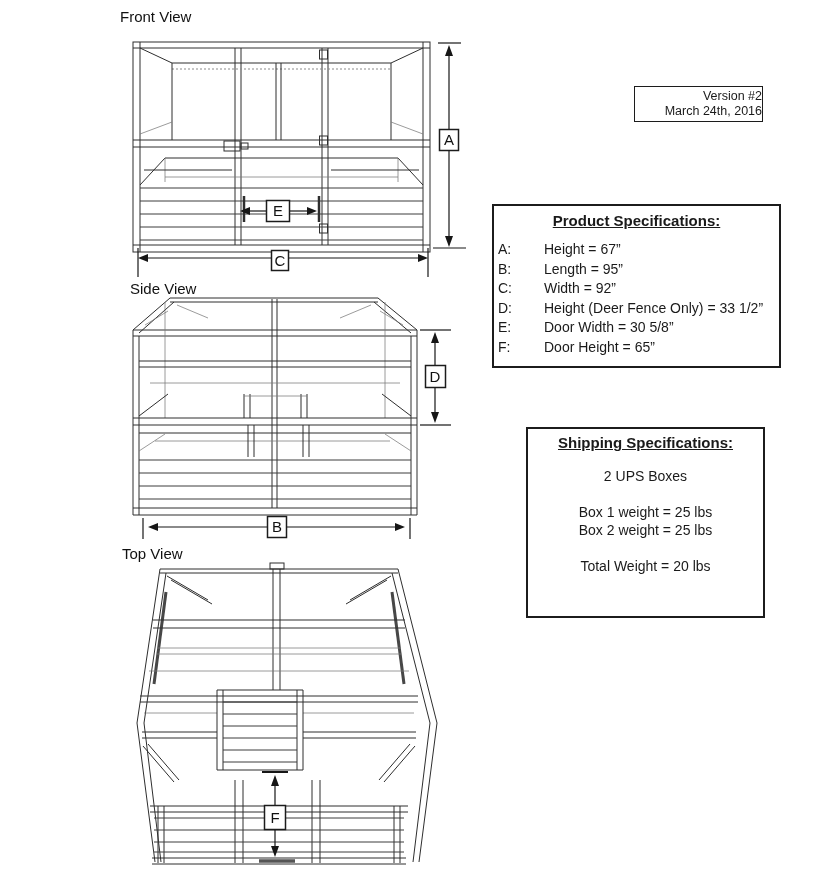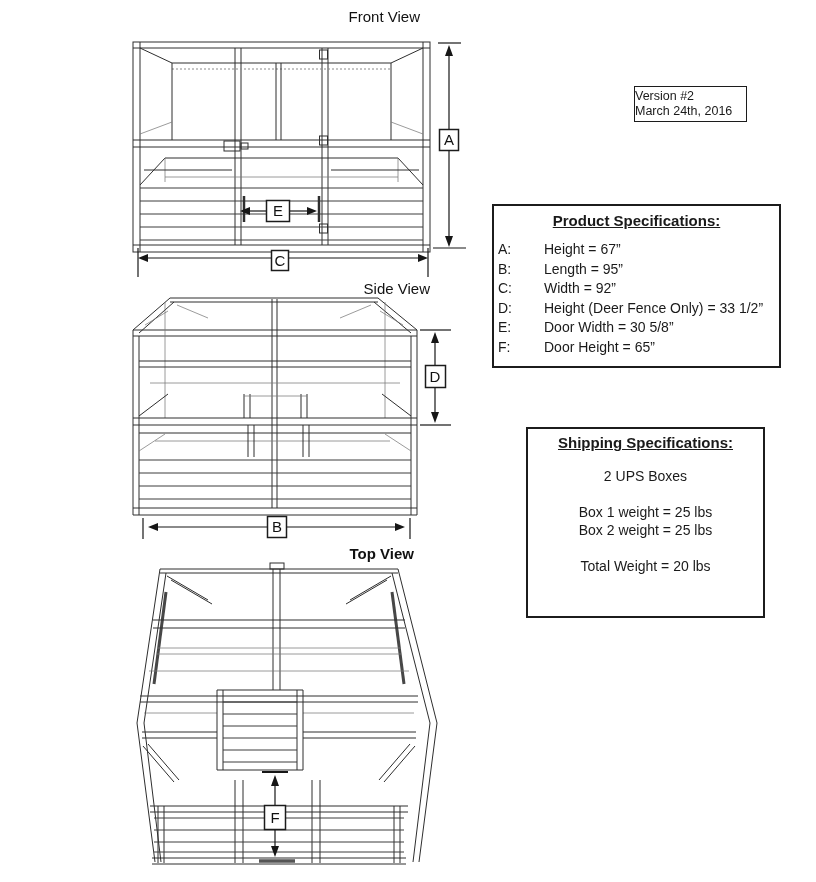--- a/index.html
+++ b/index.html
@@ -1,20 +1,20 @@
 <!DOCTYPE html>
 <html><head>
 <meta charset="utf-8">
 <style>
   html,body{margin:0;padding:0;background:#ffffff;}
   .canvas{position:relative;width:816px;height:882px;background:#ffffff;
           font-family:"Liberation Sans",sans-serif;color:#1a1a1a;overflow:hidden;}
-  .view-title{position:absolute;width:300px;text-align:right;font-size:15px;color:#111;}
+  .view-title{position:absolute;width:300px;text-align:left;font-size:15px;color:#111;}
   .boxed{position:absolute;background:#fff;border:1.6px solid #1c1c1c;box-sizing:border-box;}
-  .version-box{left:634px;top:86px;width:113px;padding:2px 0;font-size:12.5px;line-height:15px;text-align:left;}
+  .version-box{left:634px;top:86px;width:129px;padding:2px 0;font-size:12.5px;line-height:15px;text-align:right;}
   .spec-box{left:492px;top:204px;width:289px;height:164px;border-width:2px;}
   .spec-title{font-weight:bold;font-size:15px;text-align:center;text-decoration:underline;margin-top:6px;}
   .spec-list{margin-top:11px;font-size:14px;line-height:19.6px;}
   .spec-row{display:flex;}
   .spec-letter{width:46px;padding-left:4px;flex:none;}
   .ship-box{left:526px;top:427px;width:239px;height:191px;border-width:2px;text-align:center;font-size:14px;line-height:18px;}
   .ship-title{font-weight:bold;font-size:15px;text-decoration:underline;margin-top:5px;}
   .mt15{margin-top:15px;}
   .mt18{margin-top:18px;}
   svg.drawing{position:absolute;overflow:visible;}
@@ -32,21 +32,21 @@
   svg.drawing .thick{stroke-width:2.5;}
   svg.drawing .dk{stroke:#474747;}
 </style>
 </head>
 <body>
 
 <div class="canvas">
 
   <div class="view-title" style="left:120px;top:8px;">Front View</div>
   <div class="view-title" style="left:130px;top:280px;">Side View</div>
-  <div class="view-title" style="left:114px;top:545px;font-weight:bold;">Top View</div>
+  <div class="view-title" style="left:122px;top:545px;">Top View</div>
 
   <svg class="drawing front-svg" width="350" height="252" viewBox="0 0 350 252">
     <g>
       <rect x="13" y="12" width="297" height="210"></rect>
       <line x1="20" y1="12" x2="20" y2="222"></line>
         <line x1="303" y1="12" x2="303" y2="222"></line>
       <line x1="13" y1="18" x2="310" y2="18"></line>
         <line x1="13" y1="215" x2="310" y2="215"></line>
       <line x1="115" y1="18" x2="115" y2="215"></line>
         <line x1="121" y1="18" x2="121" y2="215"></line>

